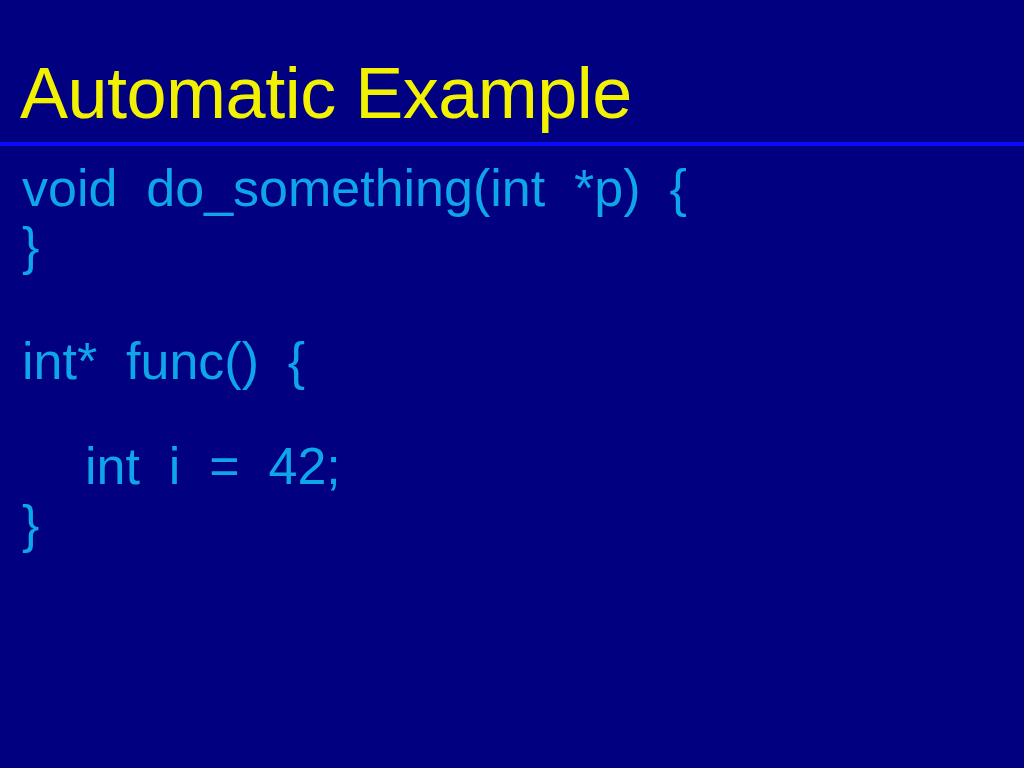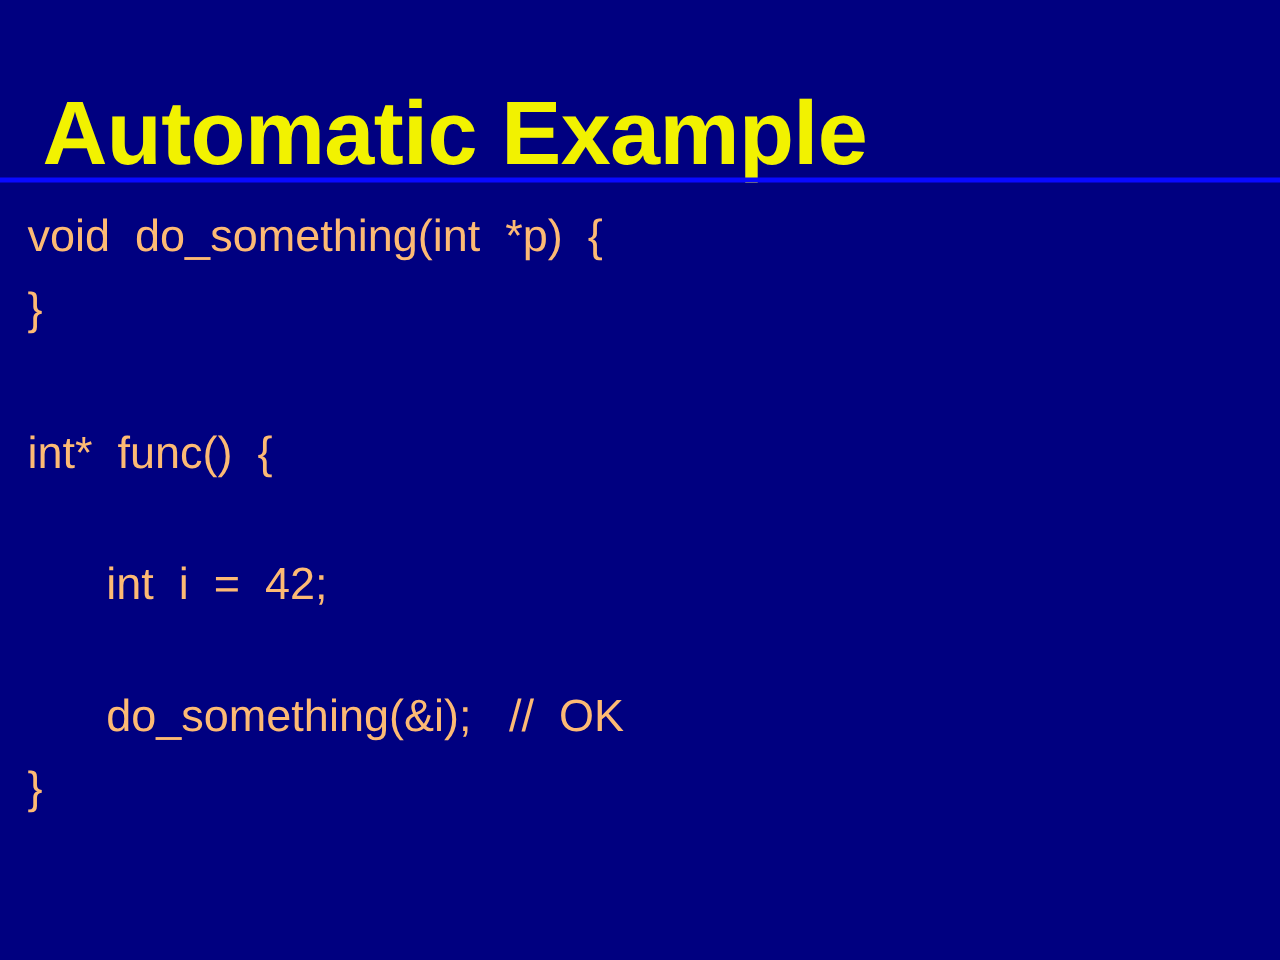--- a/index.html
+++ b/index.html
@@ -23,48 +23,48 @@
     overflow: hidden;
   }
 
   #slide-title {
     position: absolute;
     left: 20px;
     top: 54px;
     width: 984px;
     font-size: 72px;
     line-height: 78px;
-    font-weight: bold;
+    font-weight: normal;
     color: #f2f200;
     letter-spacing: -0.5px;
     white-space: pre;
-    margin: 14px;
+    margin: 0;
   }
 
   #title-rule {
     position: absolute;
     left: 0;
     top: 142px;
     width: 1024px;
     height: 4px;
     background: #0a0aff;
   }
 
   #code-block {
     position: absolute;
     left: 22px;
     top: 160px;
     width: 990px;
   }
 
   .code-line {
     font-family: "Liberation Sans", sans-serif;
-    font-size: 36px;
+    font-size: 52px;
     line-height: 57.5px;
-    color: #fdba74;
+    color: #0ea5e9;
     white-space: pre;
     letter-spacing: 0px;
     height: 57.5px;
   }
 
   .code-line.indent {
     padding-left: 63px;
     margin-top: 48px;
   }
 
@@ -80,17 +80,16 @@
   <h1 id="slide-title">Automatic Example</h1>
 
   <div id="title-rule"></div>
 
   <div id="code-block">
     <div class="code-line">void  do_something(int  *p)  {</div>
     <div class="code-line">}</div>
     <div class="code-line blank"></div>
     <div class="code-line">int*  func()  {</div>
     <div class="code-line indent">int  i  =  42;</div>
-    <div class="code-line indent">do_something(&amp;i);   //  OK</div>
     <div class="code-line">}</div>
   </div>
 
 </div>
 
 </body></html>

